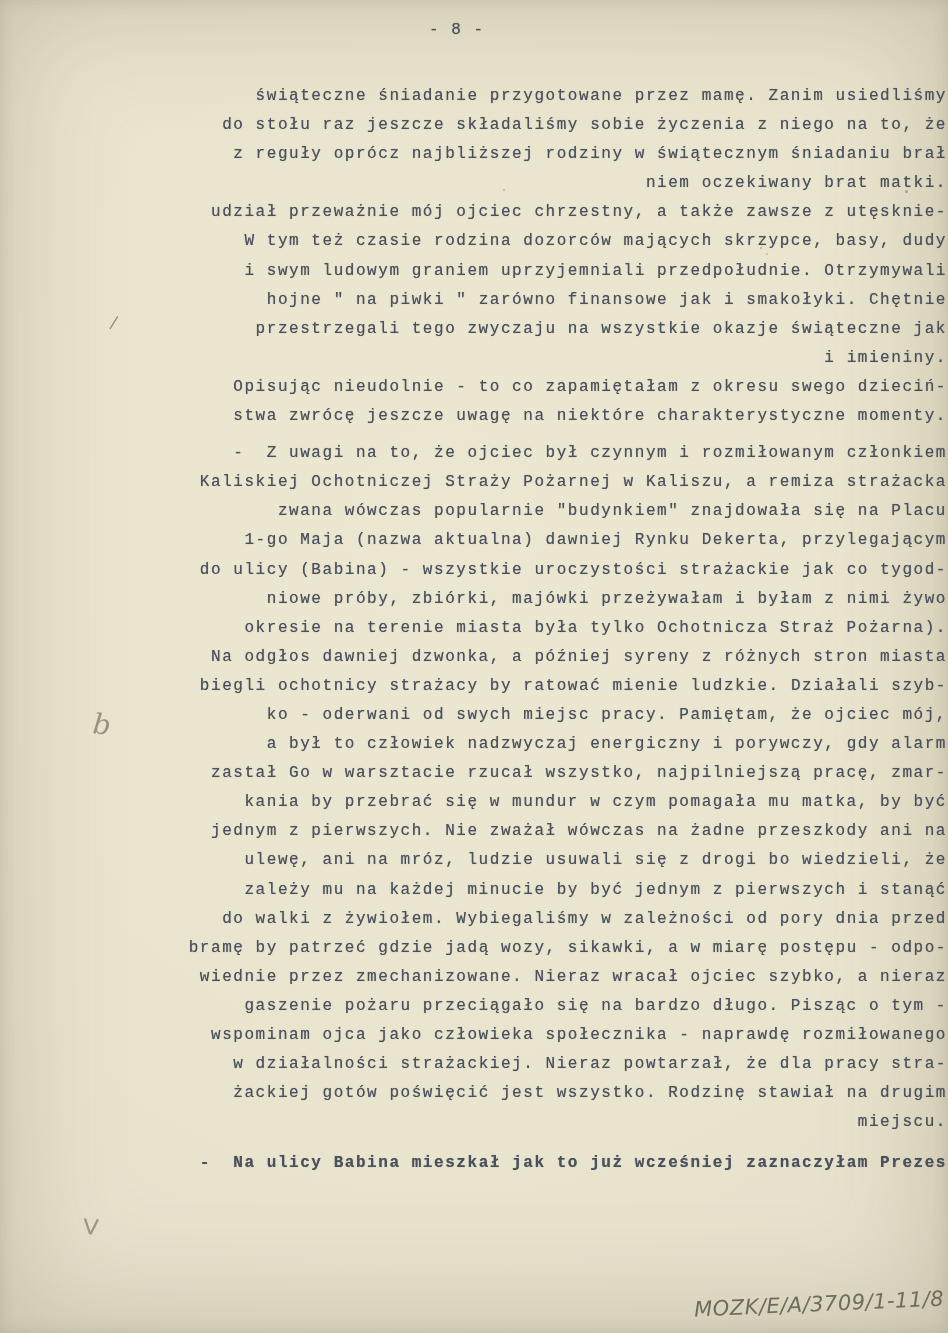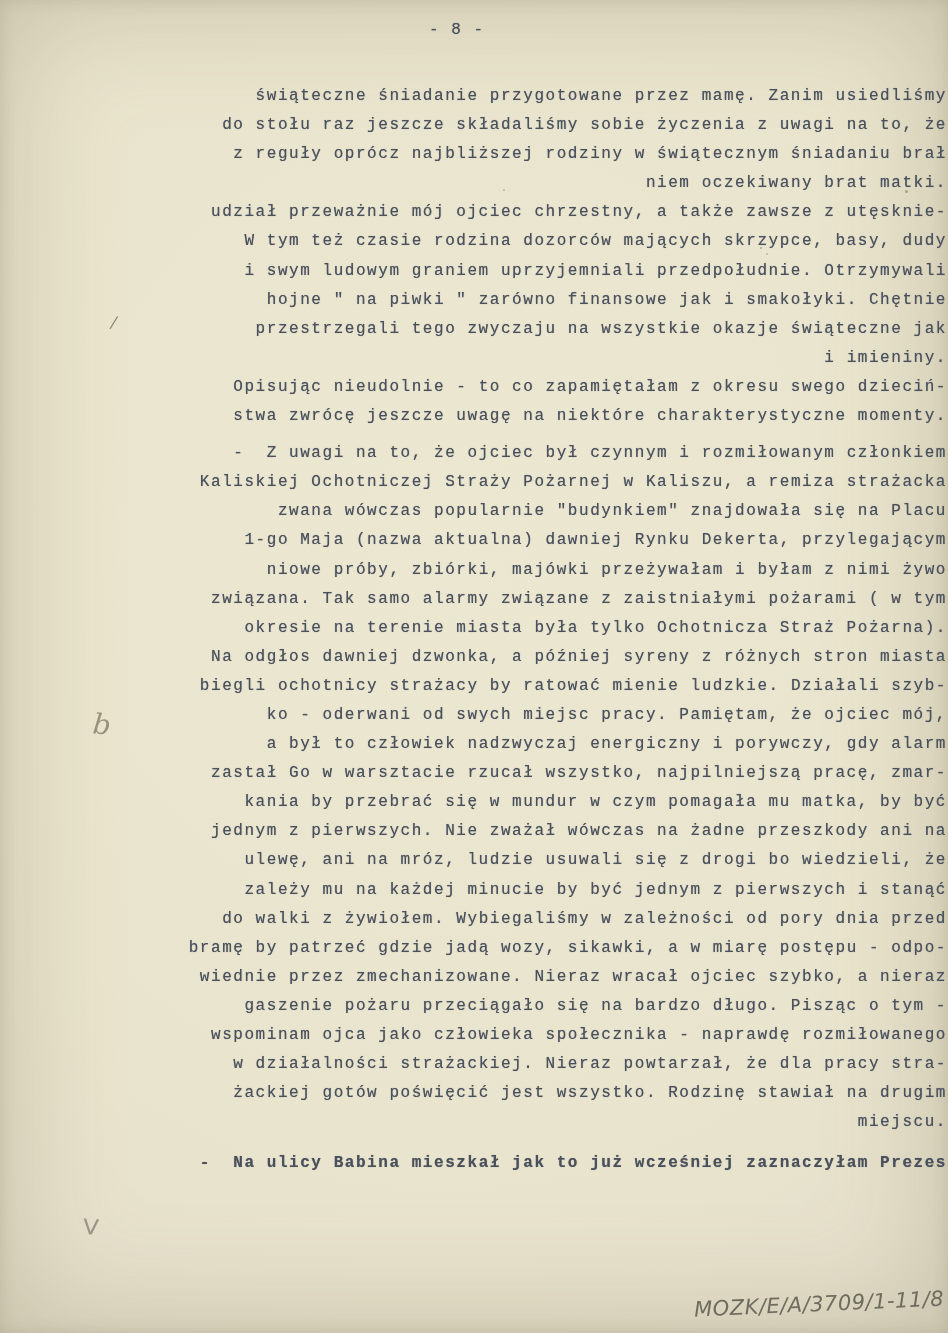--- a/index.html
+++ b/index.html
@@ -63,40 +63,40 @@
 <body>
 
 <div class="page">
 
   <div class="pagenum type">- 8 -</div>
 
   <div class="typescript type">
 
     <div class="para para-1">
       <div class="line">świąteczne śniadanie przygotowane przez mamę. Zanim usiedliśmy</div>
-      <div class="line">do stołu raz jeszcze składaliśmy sobie życzenia z uwagi na to, że</div>
+      <div class="line">do stołu raz jeszcze składaliśmy sobie życzenia z niego na to, że</div>
       <div class="line">z reguły oprócz najbliższej rodziny w świątecznym śniadaniu brał</div>
       <div class="line">niem oczekiwany brat matki.</div>
       <div class="line">udział przeważnie mój ojciec chrzestny, a także zawsze z utęsknie-</div>
       <div class="line">W tym też czasie rodzina dozorców mających skrzypce, basy, dudy</div>
       <div class="line">i swym ludowym graniem uprzyjemniali przedpołudnie. Otrzymywali</div>
       <div class="line">hojne " na piwki " zarówno finansowe jak i smakołyki. Chętnie</div>
       <div class="line">przestrzegali tego zwyczaju na wszystkie okazje świąteczne jak</div>
       <div class="line">i imieniny.</div>
       <div class="line">Opisując nieudolnie - to co zapamiętałam z okresu swego dzieciń-</div>
       <div class="line">stwa zwrócę jeszcze uwagę na niektóre charakterystyczne momenty.</div>
     </div>
 
     <div class="para para-2">
       <div class="line">-  Z uwagi na to, że ojciec był czynnym i rozmiłowanym członkiem</div>
       <div class="line">Kaliskiej Ochotniczej Straży Pożarnej w Kaliszu, a remiza strażacka</div>
       <div class="line">zwana wówczas popularnie "budynkiem" znajdowała się na Placu</div>
       <div class="line">1-go Maja (nazwa aktualna) dawniej Rynku Dekerta, przylegającym</div>
+      <div class="line">do ulicy (Babina) - wszystkie uroczystości strażackie jak co tygod-</div>
       <div class="line">niowe próby, zbiórki, majówki przeżywałam i byłam z nimi żywo</div>
-      <div class="line">związana. Tak samo alarmy związane z zaistniałymi pożarami ( w tym</div>
       <div class="line">okresie na terenie miasta była tylko Ochotnicza Straż Pożarna).</div>
       <div class="line">Na odgłos dawniej dzwonka, a później syreny z różnych stron miasta</div>
       <div class="line">biegli ochotnicy strażacy by ratować mienie ludzkie. Działali szyb-</div>
       <div class="line">ko - oderwani od swych miejsc pracy. Pamiętam, że ojciec mój,</div>
       <div class="line">a był to człowiek nadzwyczaj energiczny i porywczy, gdy alarm</div>
       <div class="line">zastał Go w warsztacie rzucał wszystko, najpilniejszą pracę, zmar-</div>
       <div class="line">kania by przebrać się w mundur w czym pomagała mu matka, by być</div>
       <div class="line">jednym z pierwszych. Nie zważał wówczas na żadne przeszkody ani na</div>
       <div class="line">ulewę, ani na mróz, ludzie usuwali się z drogi bo wiedzieli, że</div>
       <div class="line">zależy mu na każdej minucie by być jednym z pierwszych i stanąć</div>

